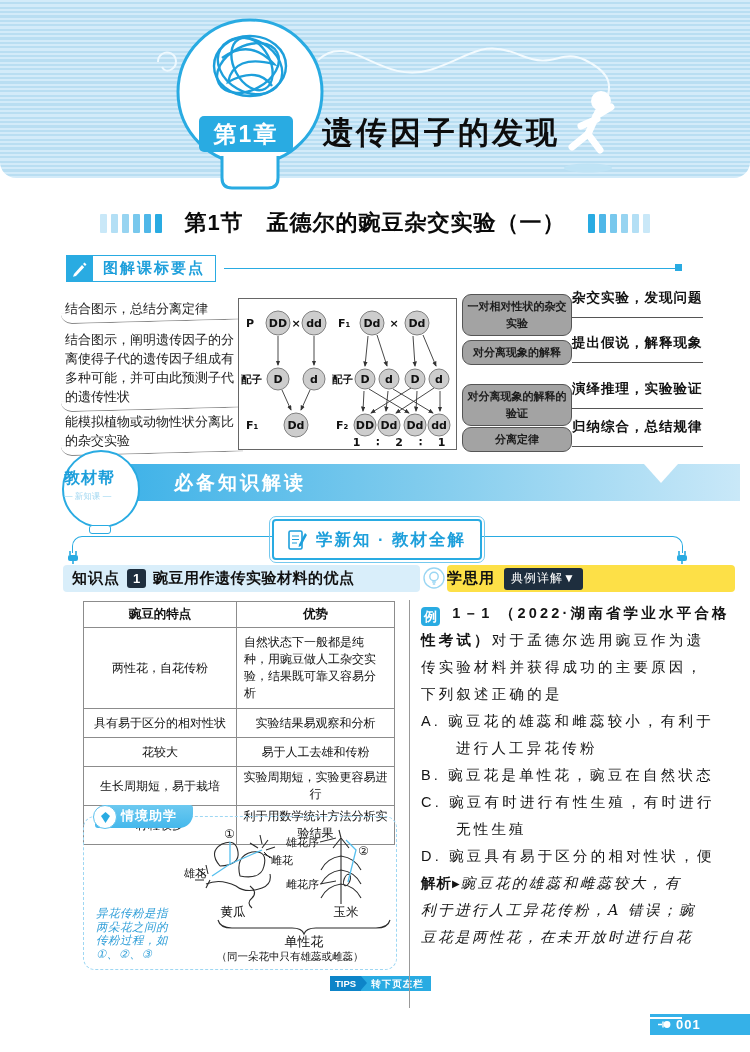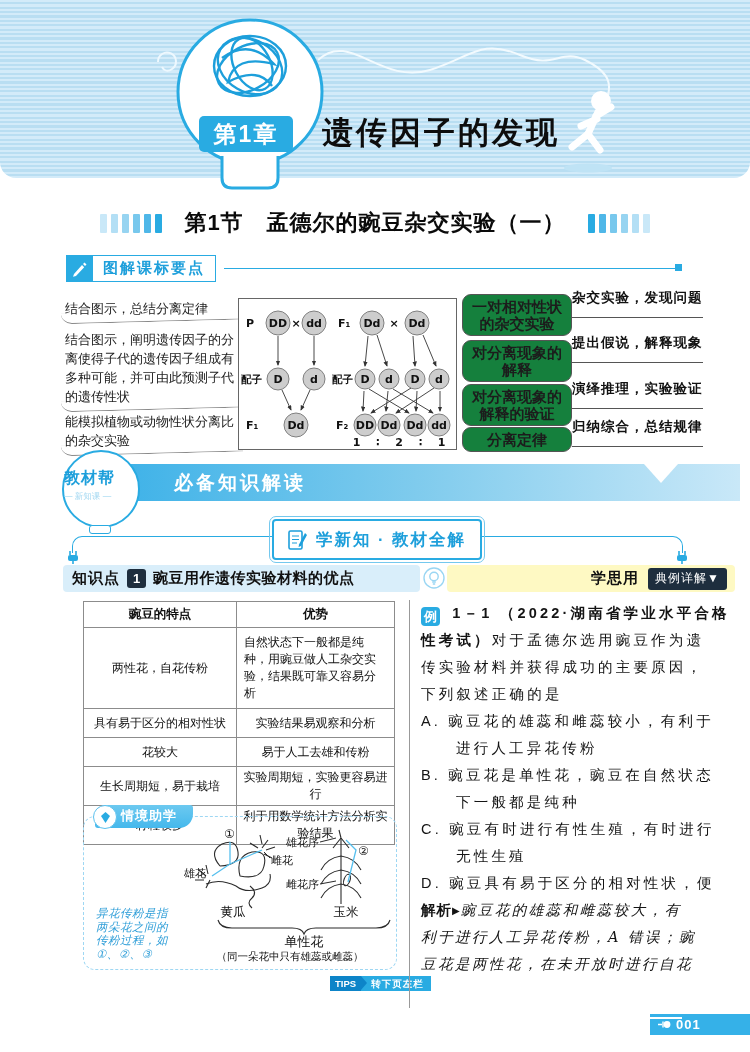--- a/index.html
+++ b/index.html
@@ -33,22 +33,22 @@
   .outline-box{border:1.6px solid #29abe2;background:#fff;color:#1d9fdb;font-size:15px;font-weight:bold;
     padding:3px 10px;letter-spacing:2px;}
   .hline{position:absolute;left:224px;right:74px;top:268px;border-top:1.2px solid #29abe2;}
   .hsq{position:absolute;right:68px;top:264px;width:7px;height:7px;background:#29abe2;}
 
   
   .lp{position:absolute;left:65px;width:174px;font-size:13px;line-height:19px;color:#222;}
   .lp::after{content:'';position:absolute;left:-4px;right:-4px;bottom:-4px;height:10px;
     border-bottom:1px solid #8a8a8a;border-bottom-left-radius:14px;transform:rotate(-1.5deg);}
   .dgm-box{position:absolute;left:238px;top:298px;width:217px;height:150px;border:1.5px solid #666;background:#fff;}
-  .stage-box{position:absolute;left:462px;width:100px;border:1.2px solid #555;border-radius:9px;background:#15803d;
-    font-size:15px;font-weight:600;color:#1c1c1c;text-align:center;padding:3px 4px;line-height:17px;}
+  .stage-box{position:absolute;left:462px;width:100px;border:1.2px solid #555;border-radius:9px;background:#a3a3a3;
+    font-size:11px;font-weight:600;color:#1c1c1c;text-align:center;padding:3px 4px;line-height:17px;}
   .stage-note{position:absolute;left:572px;font-size:13.5px;font-weight:700;color:#111;
     border-bottom:1.1px solid #555;padding-bottom:10px;letter-spacing:1px;}
 
   
   .band-bar{position:absolute;left:118px;top:464px;width:622px;height:37px;border-radius:6px 0 0 6px;
     background:linear-gradient(90deg,#3eb2e8 0%,#7fcbed 48%,#c9e8f8 100%);}
   .band-bar .notch{position:absolute;right:62px;top:0;width:0;height:0;
     border-left:17px solid transparent;border-right:17px solid transparent;border-top:19px solid #fff;}
   .band-title{position:absolute;left:56px;top:6px;color:#fff;font-size:19px;font-weight:bold;letter-spacing:3px;}
   .band-badge{position:absolute;left:62px;top:450px;width:74px;height:74px;border:2.5px solid #29abe2;border-radius:50%;
@@ -68,22 +68,22 @@
   .plug{position:absolute;top:551px;width:12px;height:13px;}
   .plug.pl{left:67px}.plug.pr{left:676px}
 
   
   .kbar{position:absolute;left:63px;top:565px;width:357px;height:27px;background:#d9eefa;border-radius:4px;
     display:flex;align-items:center;padding:0;box-sizing:border-box;}
   .kbar .lbl{font-size:15px;font-weight:bold;margin-left:9px;letter-spacing:1px;}
   .numbox{width:19px;height:19px;background:#1e2e3e;border-radius:3px;color:#fff;font-size:13px;font-weight:bold;
     text-align:center;line-height:19px;margin:0 7px;}
   .kbar .ttl{font-size:15px;font-weight:bold;letter-spacing:0.5px;}
-  .pbar{position:absolute;left:447px;top:565px;width:288px;height:27px;background:#fef9c3;border-radius:4px;
-    display:flex;align-items:center;justify-content:flex-end;box-sizing:border-box;}
+  .pbar{position:absolute;left:447px;top:565px;width:288px;height:27px;background:#fde047;border-radius:4px;
+    display:flex;align-items:center;box-sizing:border-box;}
   .pbar .lbl{font-size:15px;font-weight:bold;letter-spacing:1px;margin-right:9px;}
   .pill{background:#1e2e3e;color:#fff;font-size:12px;padding:2.5px 7px;border-radius:3px;margin-right:8px;letter-spacing:1px;}
   .bulb-div{position:absolute;left:423px;top:567px;width:22px;height:22px;}
 
   
   .ktable{position:absolute;left:83px;top:601px;width:312px;border-collapse:collapse;table-layout:fixed;
     font-size:12px;color:#111;}
   .ktable th,.ktable td{border:1px solid #8c8c8c;text-align:center;vertical-align:middle;padding:2px 4px;}
   .ktable th{font-weight:bold;height:21px;font-size:12.5px;}
   .ktable .long{text-align:left;line-height:17px;padding:4px 7px;}
@@ -429,21 +429,20 @@
       <span class="b">（2022·湖南省学业水平合格</span>
     </div>
     <div class="ln">
       <span class="b">性考试）</span><span>对于孟德尔选用豌豆作为遗</span>
     </div>
     <div class="ln">传实验材料并获得成功的主要原因，</div>
     <div class="ln">下列叙述正确的是</div>
     <div class="ln">A. 豌豆花的雄蕊和雌蕊较小，有利于</div>
     <div class="ln ind">进行人工异花传粉</div>
     <div class="ln">B. 豌豆花是单性花，豌豆在自然状态</div>
-    <div class="ln ind">下一般都是纯种</div>
     <div class="ln">C. 豌豆有时进行有性生殖，有时进行</div>
     <div class="ln ind">无性生殖</div>
     <div class="ln">D. 豌豆具有易于区分的相对性状，便</div>
     <div class="ln kai">
       <span class="ana-lbl">解析</span><span class="ana-lbl ana-arrow">▶</span><span>豌豆花的雄蕊和雌蕊较大，有</span>
     </div>
     <div class="ln kai">利于进行人工异花传粉，A 错误；豌</div>
     <div class="ln kai">豆花是两性花，在未开放时进行自花</div>
   </div>
 

